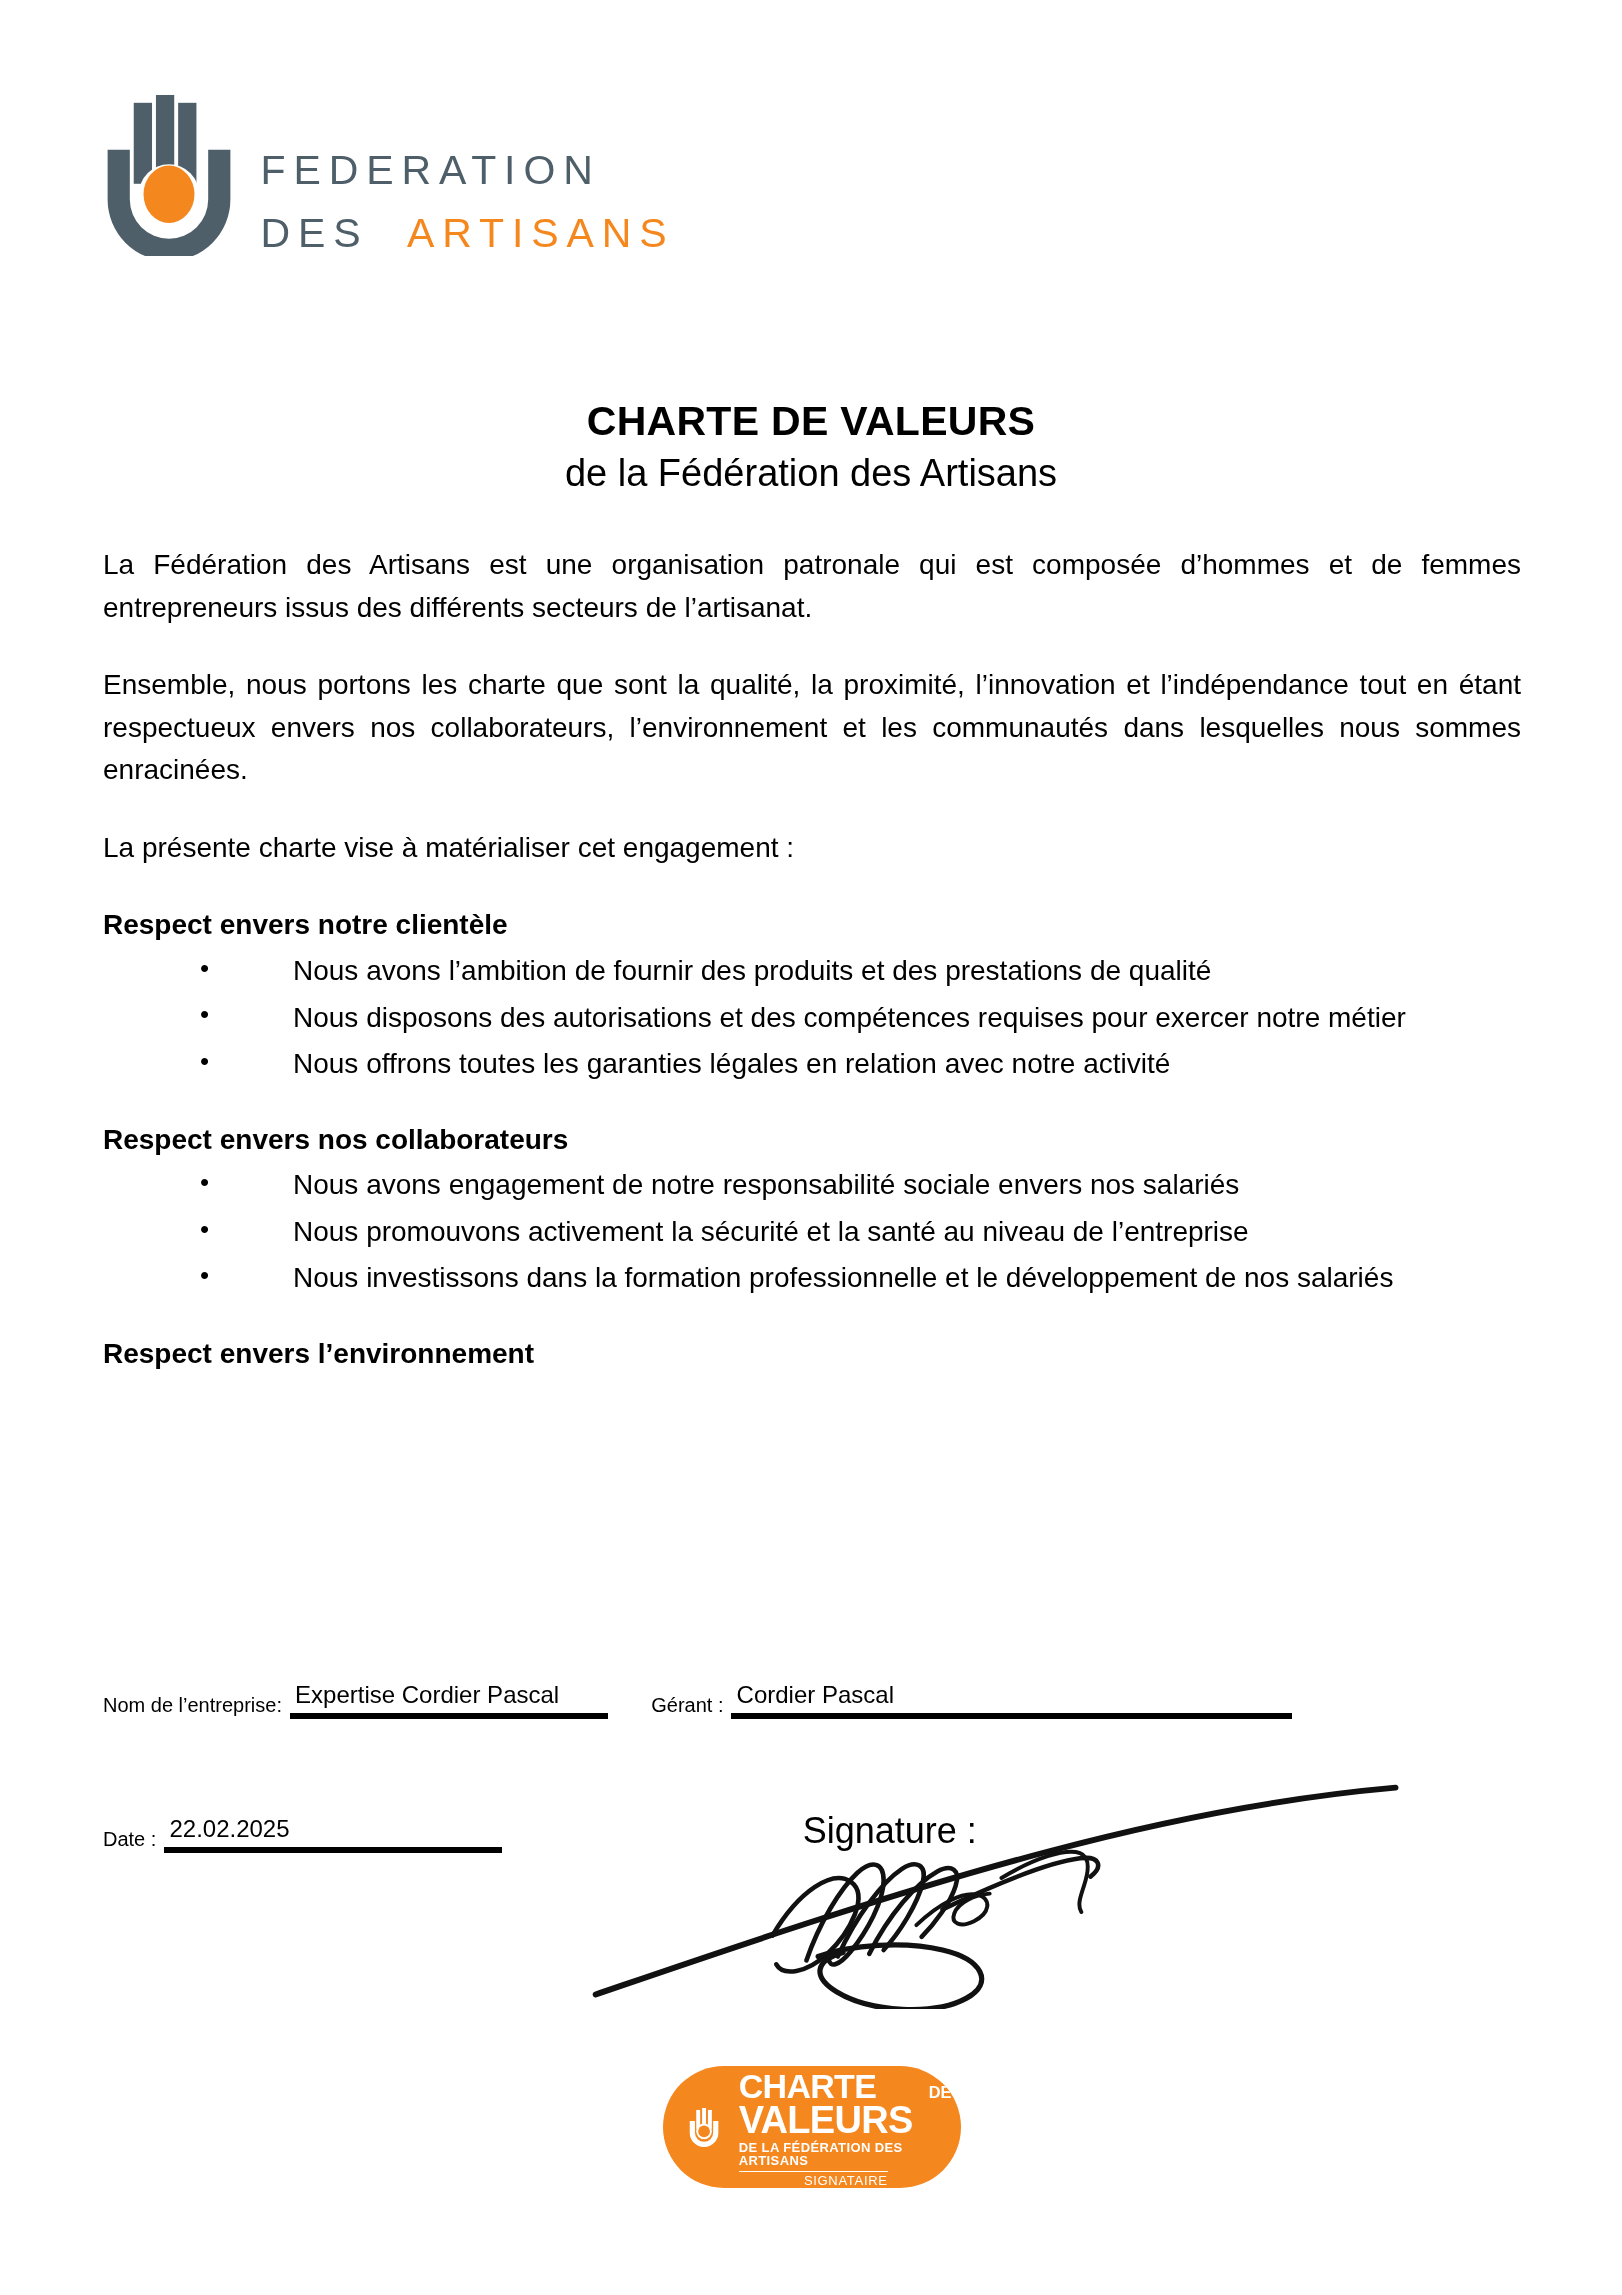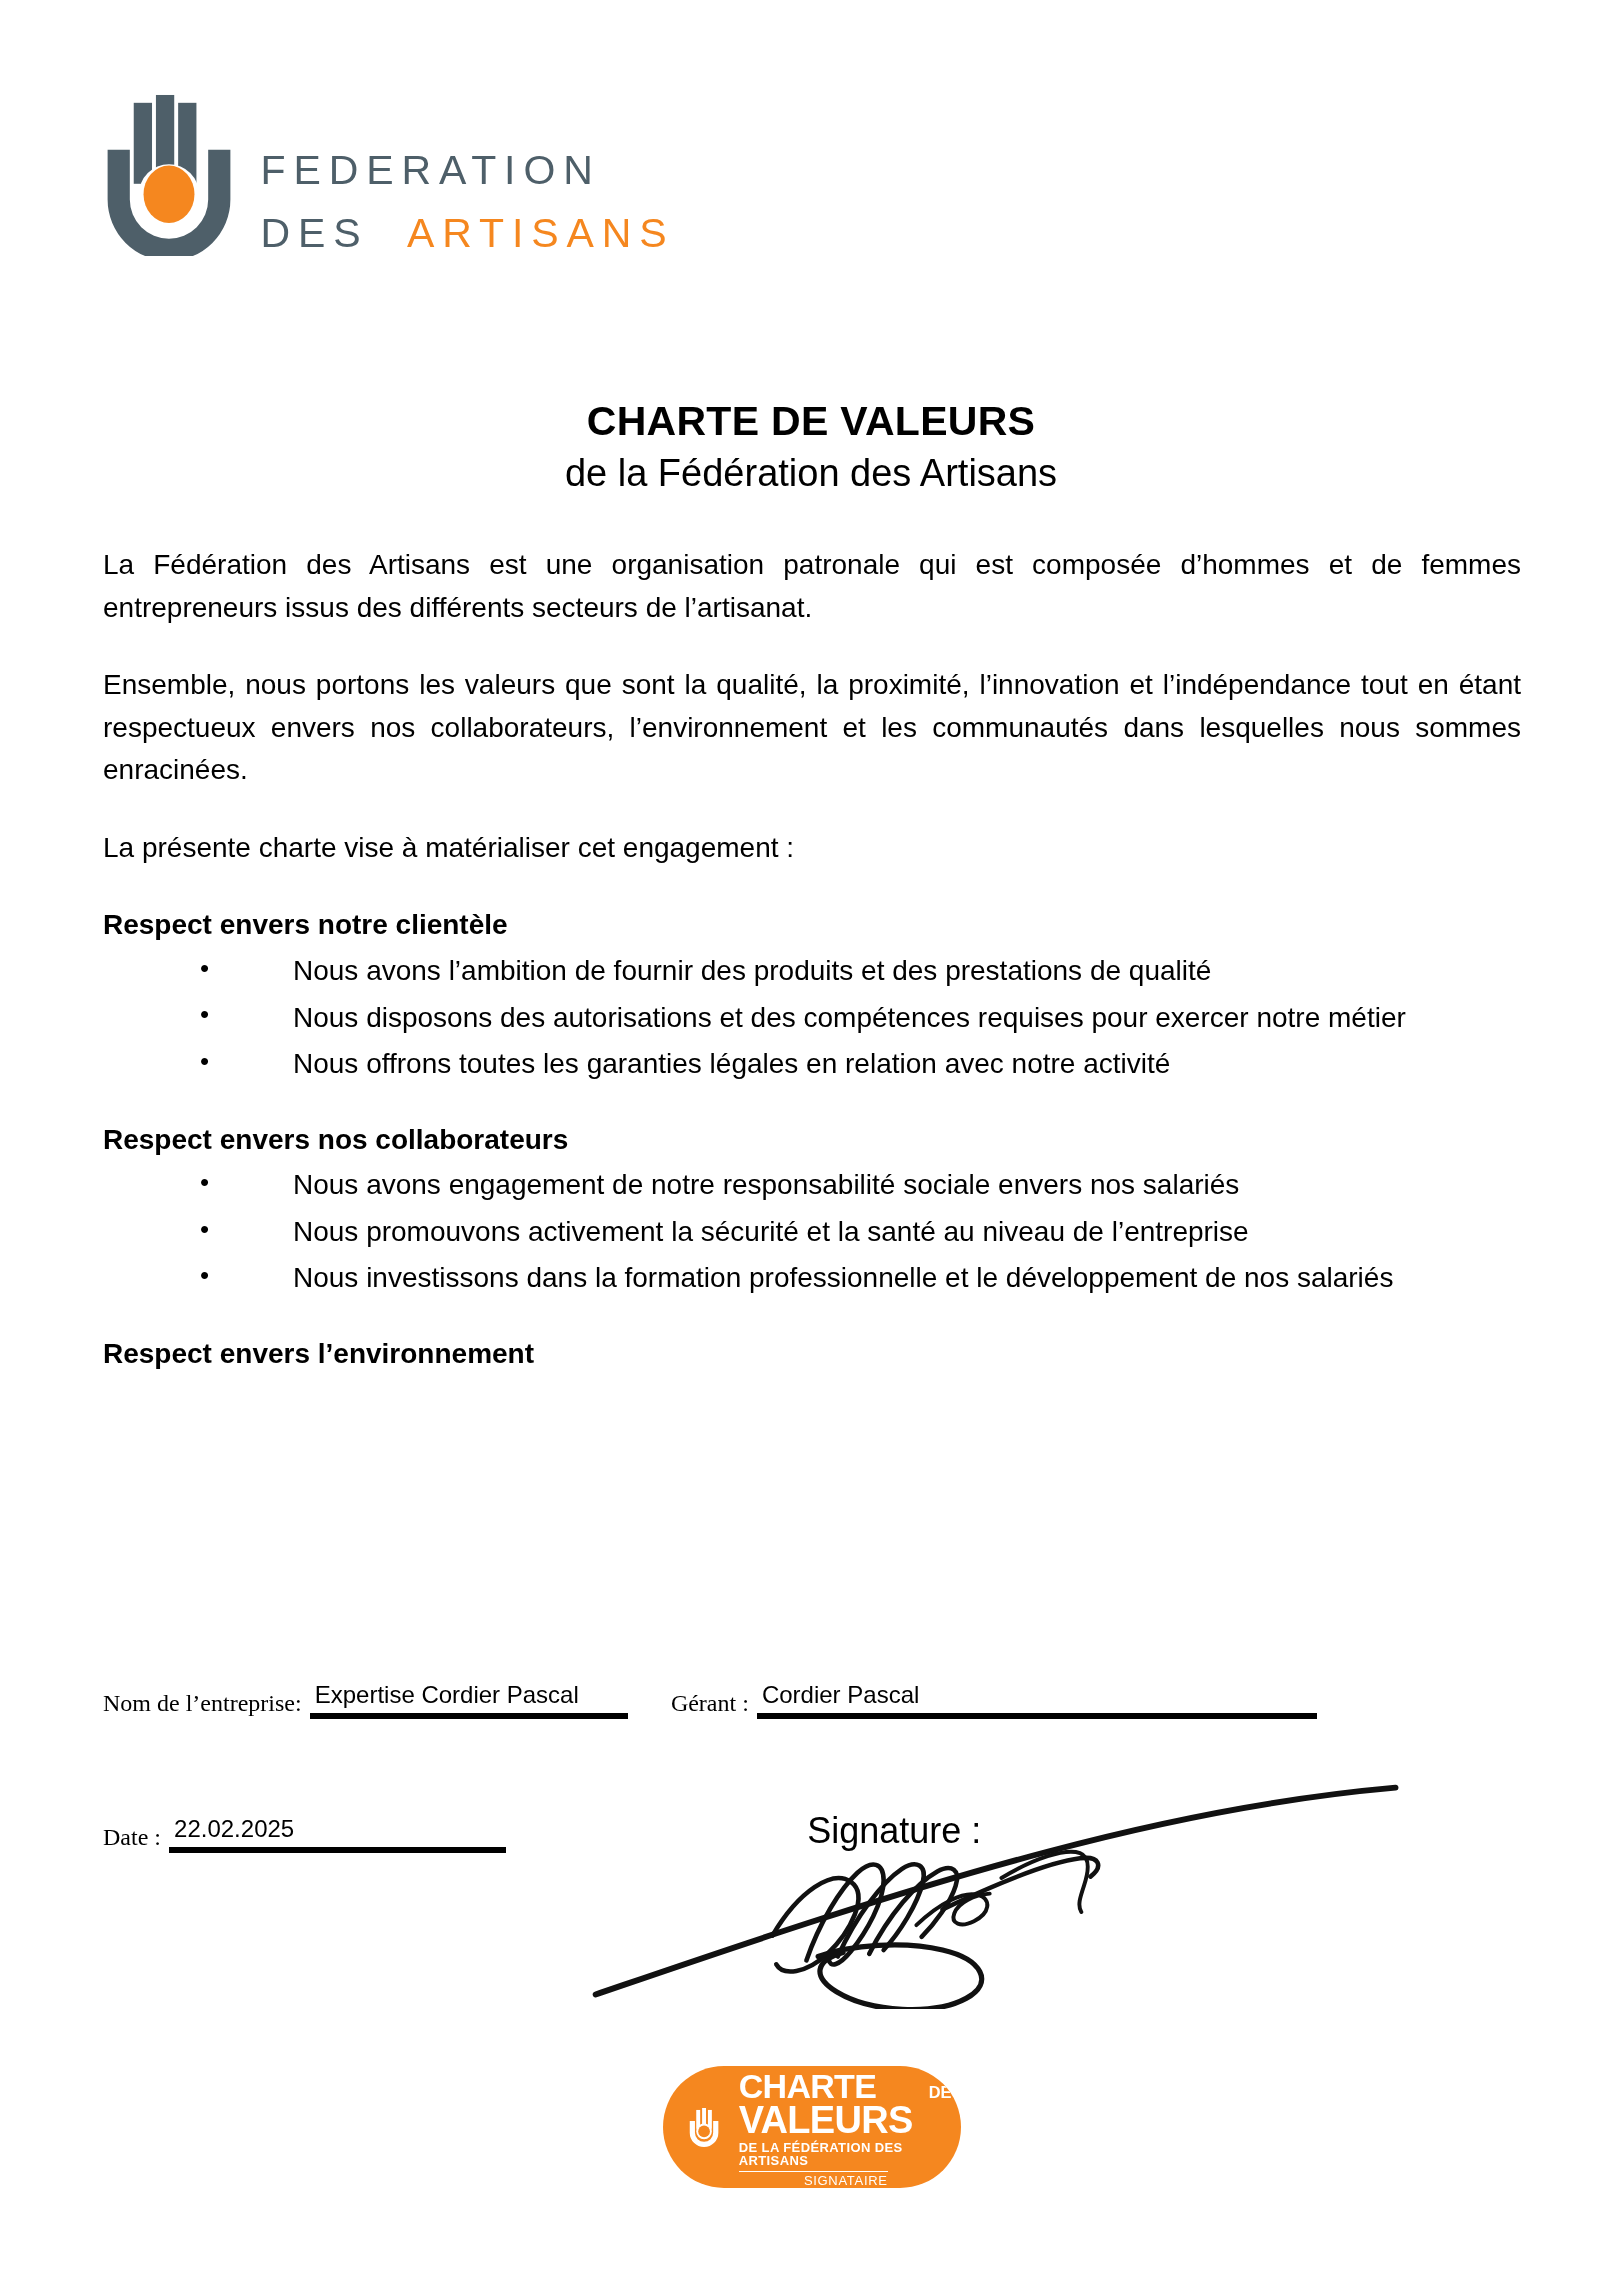--- a/index.html
+++ b/index.html
@@ -119,24 +119,23 @@
     left: 103px;
     top: 1682px;
     width: 1427px;
   }
   .form-row {
     display: flex;
     align-items: flex-end;
     white-space: nowrap;
   }
   .form-label {
-    font-size: 24px;
+    font-size: 20px;
     line-height: 1;
     padding-bottom: 3.9px;
-    font-family: Liberation Serif, serif;
   }
   .field {
     border-bottom: 6px solid #000000;
     font-size: 24px;
     line-height: 1.1;
     padding: 0 5.2px 4.6px 5.2px;
     margin-left: 7.9px;
     display: inline-block;
   }
   .field.company { width: 308px; }
@@ -243,21 +242,21 @@
       <div class="logo-line"><span>DES</span>&nbsp;&nbsp;<span class="accent">ARTISANS</span></div>
     </div>
   </div>
 
   <div class="doc-title">CHARTE DE VALEURS</div>
   <div class="doc-subtitle">de la Fédération des Artisans</div>
 
   <div class="body-wrap">
 
     <p class="para">La Fédération des Artisans est une organisation patronale qui est composée d’hommes et de femmes entrepreneurs issus des différents secteurs de l’artisanat.</p>
-    <p class="para">Ensemble, nous portons les valeurs que sont la qualité, la proximité, l’innovation et l’indépendance tout en étant respectueux envers nos collaborateurs, l’environnement et les communautés dans lesquelles nous sommes enracinées.</p>
+    <p class="para">Ensemble, nous portons les charte que sont la qualité, la proximité, l’innovation et l’indépendance tout en étant respectueux envers nos collaborateurs, l’environnement et les communautés dans lesquelles nous sommes enracinées.</p>
     <p class="para last-no-just">La présente charte vise à matérialiser cet engagement :</p>
 
     <h2 class="section">Respect envers notre clientèle</h2>
     <ul class="bullets">
       <li class="nojust">Nous avons l’ambition de fournir des produits et des prestations de qualité</li>
       <li>Nous disposons des autorisations et des compétences requises pour exercer notre métier</li>
       <li class="nojust">Nous offrons toutes les garanties légales en relation avec notre activité</li>
     </ul>
 
     <h2 class="section">Respect envers nos collaborateurs</h2>

